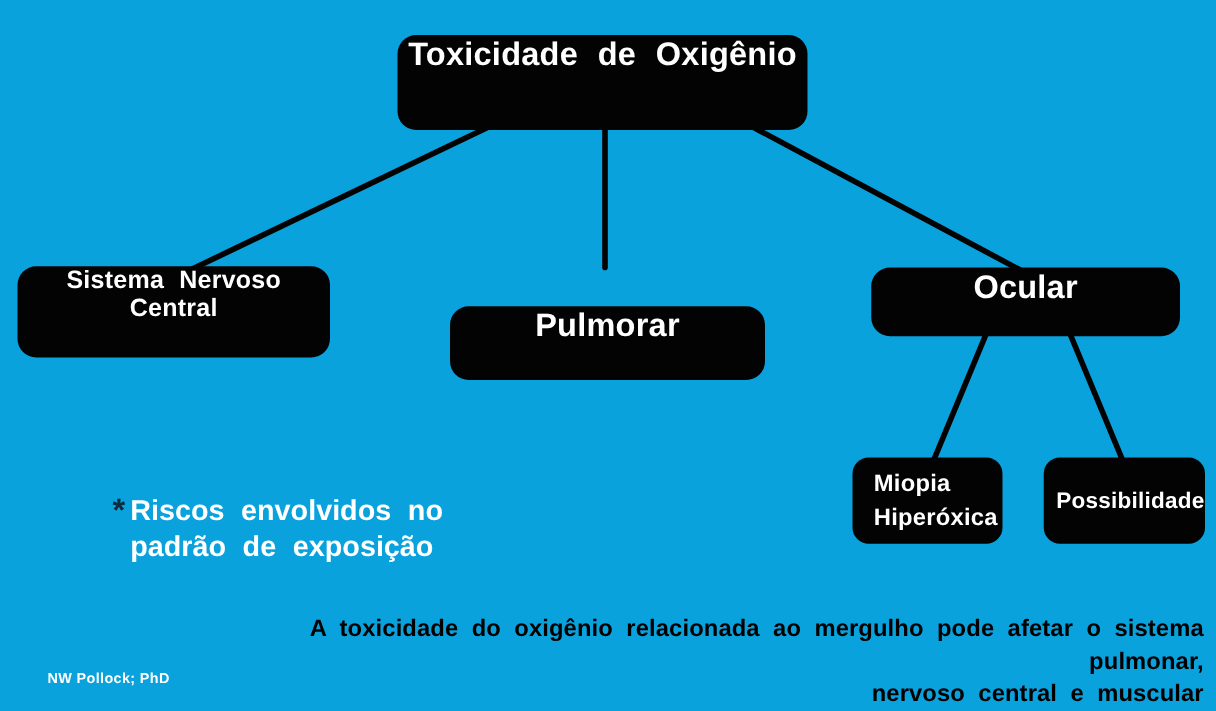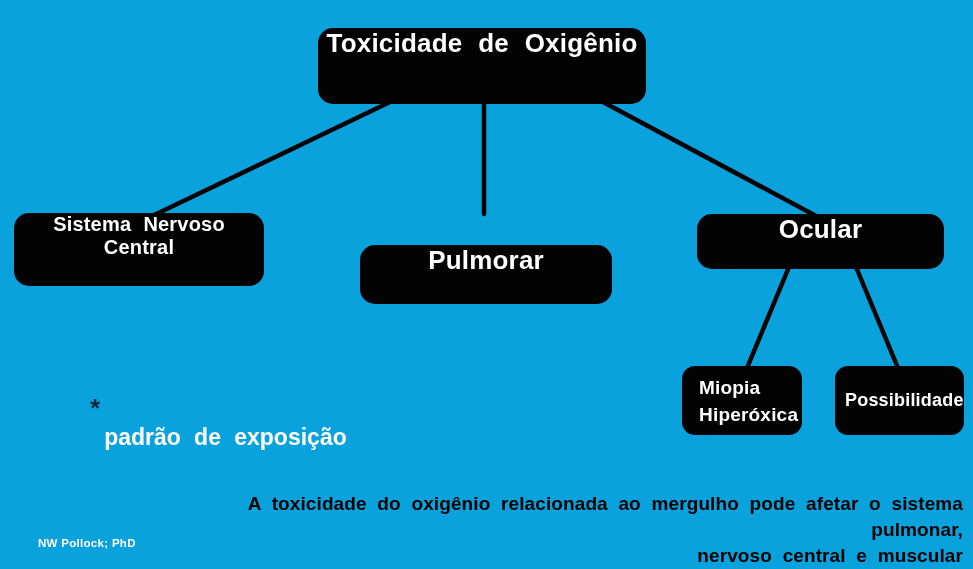--- a/index.html
+++ b/index.html
@@ -161,21 +161,21 @@
     <span>Hiperóxica</span>
   </div>
 
   <div class="node node-leaf node-catarata">
     <span>Possibilidade</span>
   </div>
 
   <div class="note">
     <span class="asterisk">*</span>
     <span>
-      <br>
+      <span>Riscos envolvidos no</span><br>
       <span>padrão de exposição</span>
     </span>
   </div>
 
   <div class="footer">
     <div>A toxicidade do oxigênio relacionada ao mergulho pode afetar o sistema pulmonar,</div>
     <div>nervoso central e muscular</div>
 
   </div>
 

